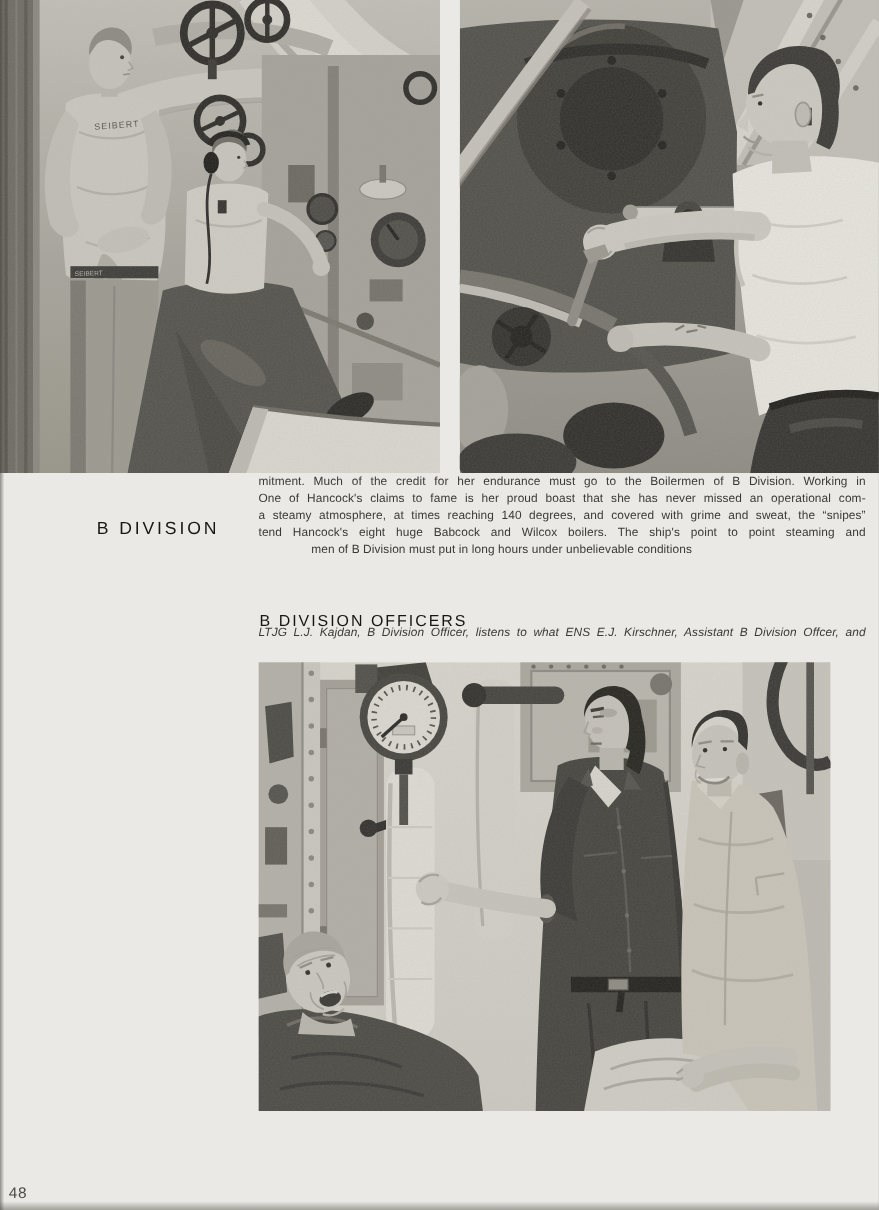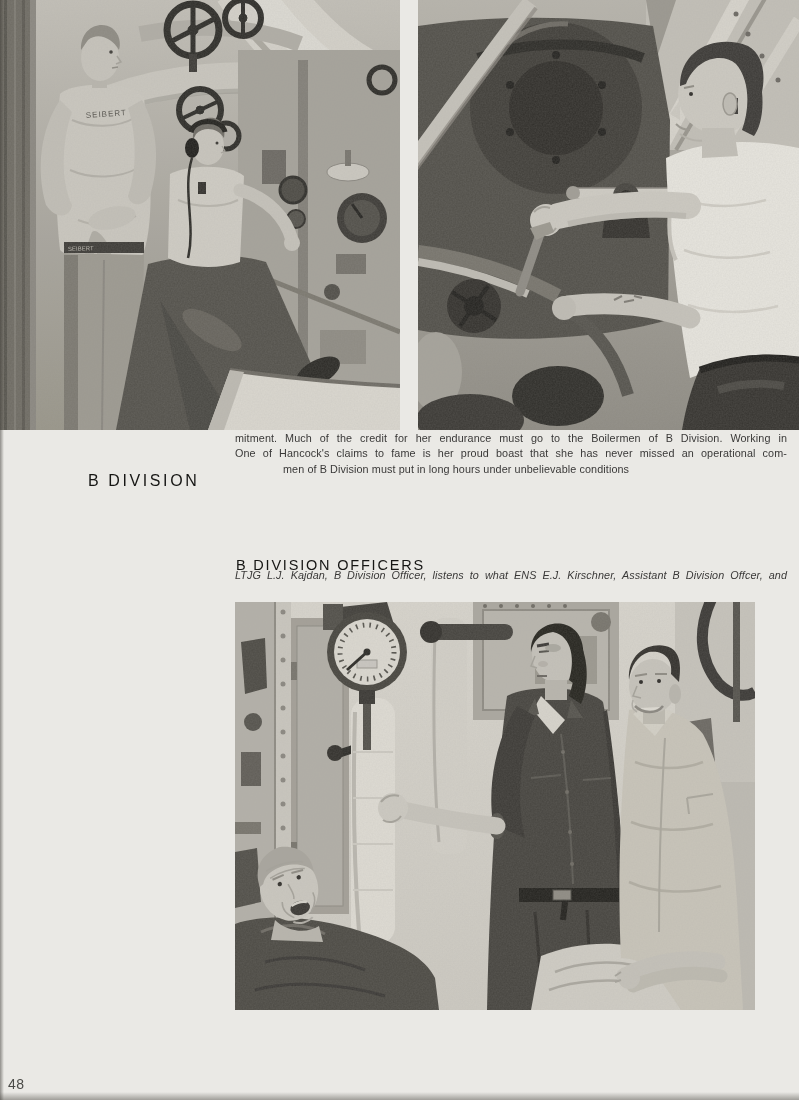--- a/index.html
+++ b/index.html
@@ -295,20 +295,22 @@
 
       <rect width="381" height="430" filter="url(#p2grain)"></rect>
     </svg>
   </div>
 
   <h1 class="h1">B DIVISION</h1>
 
   <div class="body-text">
     <div class="jline">mitment. Much of the credit for her endurance must go to the Boilermen of B Division. Working in</div>
     <div class="jline">One of Hancock's claims to fame is her proud boast that she has never missed an operational com-</div>
+    <div class="jline">a steamy atmosphere, at times reaching 140 degrees, and covered with grime and sweat, the “snipes”</div>
+    <div class="jline">tend Hancock's eight huge Babcock and Wilcox boilers. The ship's point to point steaming and</div>
     <div class="jline last">men of B Division must put in long hours under unbelievable conditions</div>
   </div>
 
   <h2 class="h2">B DIVISION OFFICERS</h2>
 
   <div class="caption">
     <div class="jline">LTJG L.J. Kajdan, B Division Officer, listens to what ENS E.J. Kirschner, Assistant B Division Offcer, and</div>
   </div>
 
   <div class="photo" id="photo-bottom">

